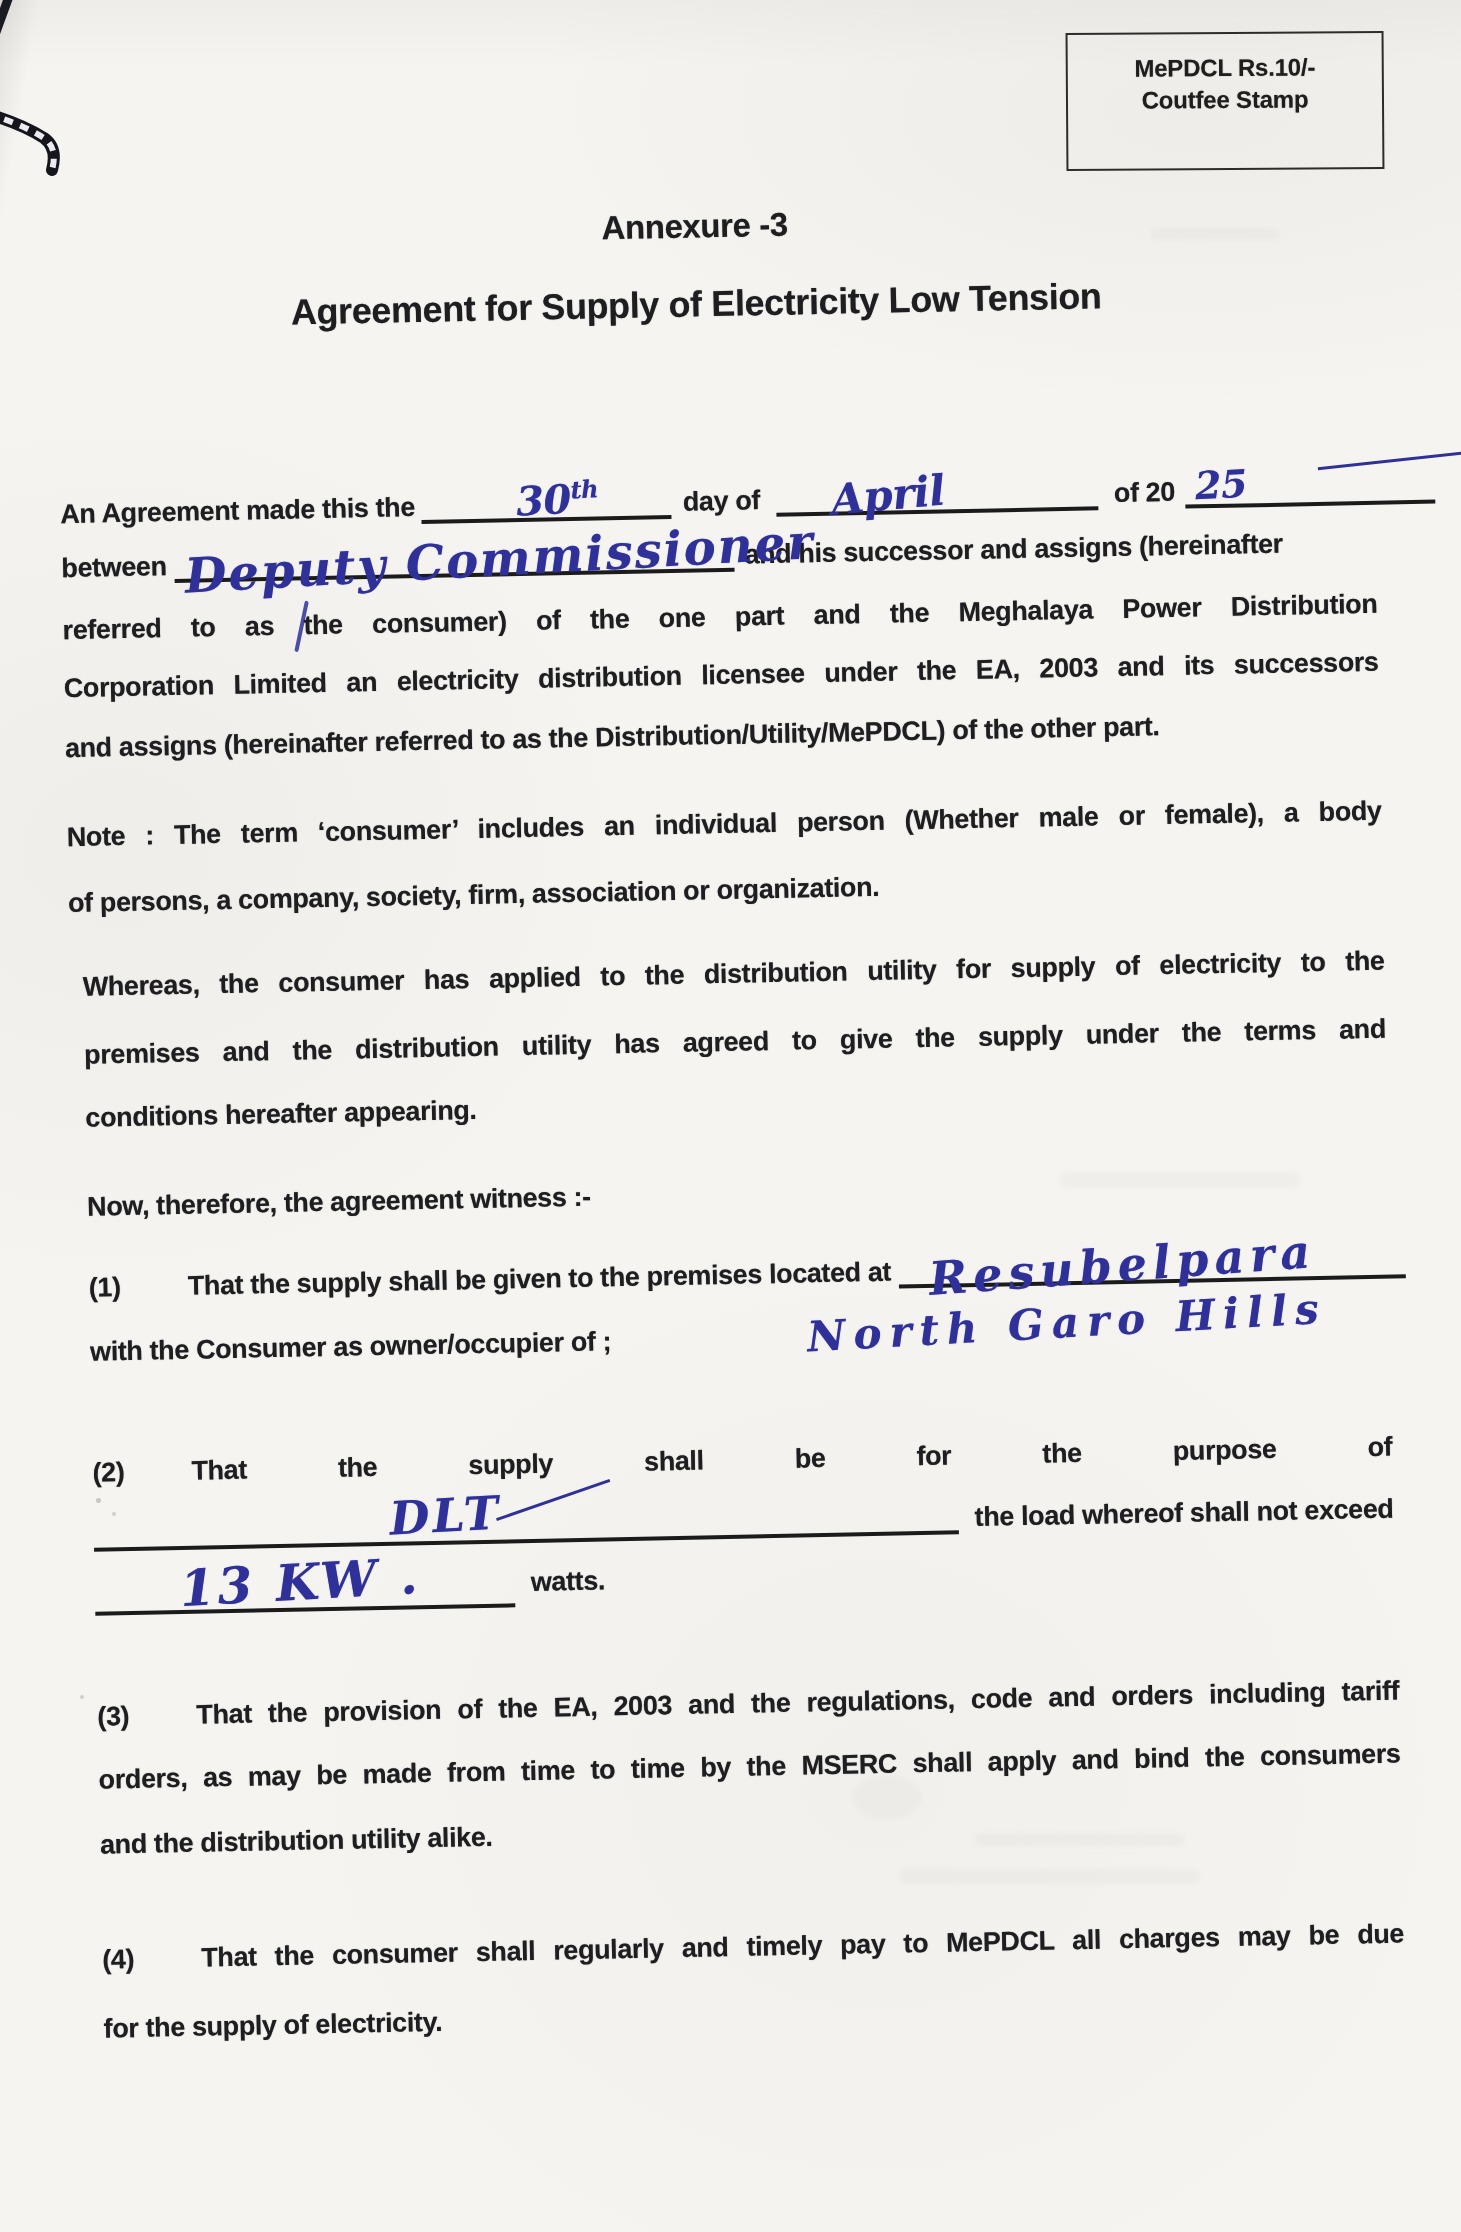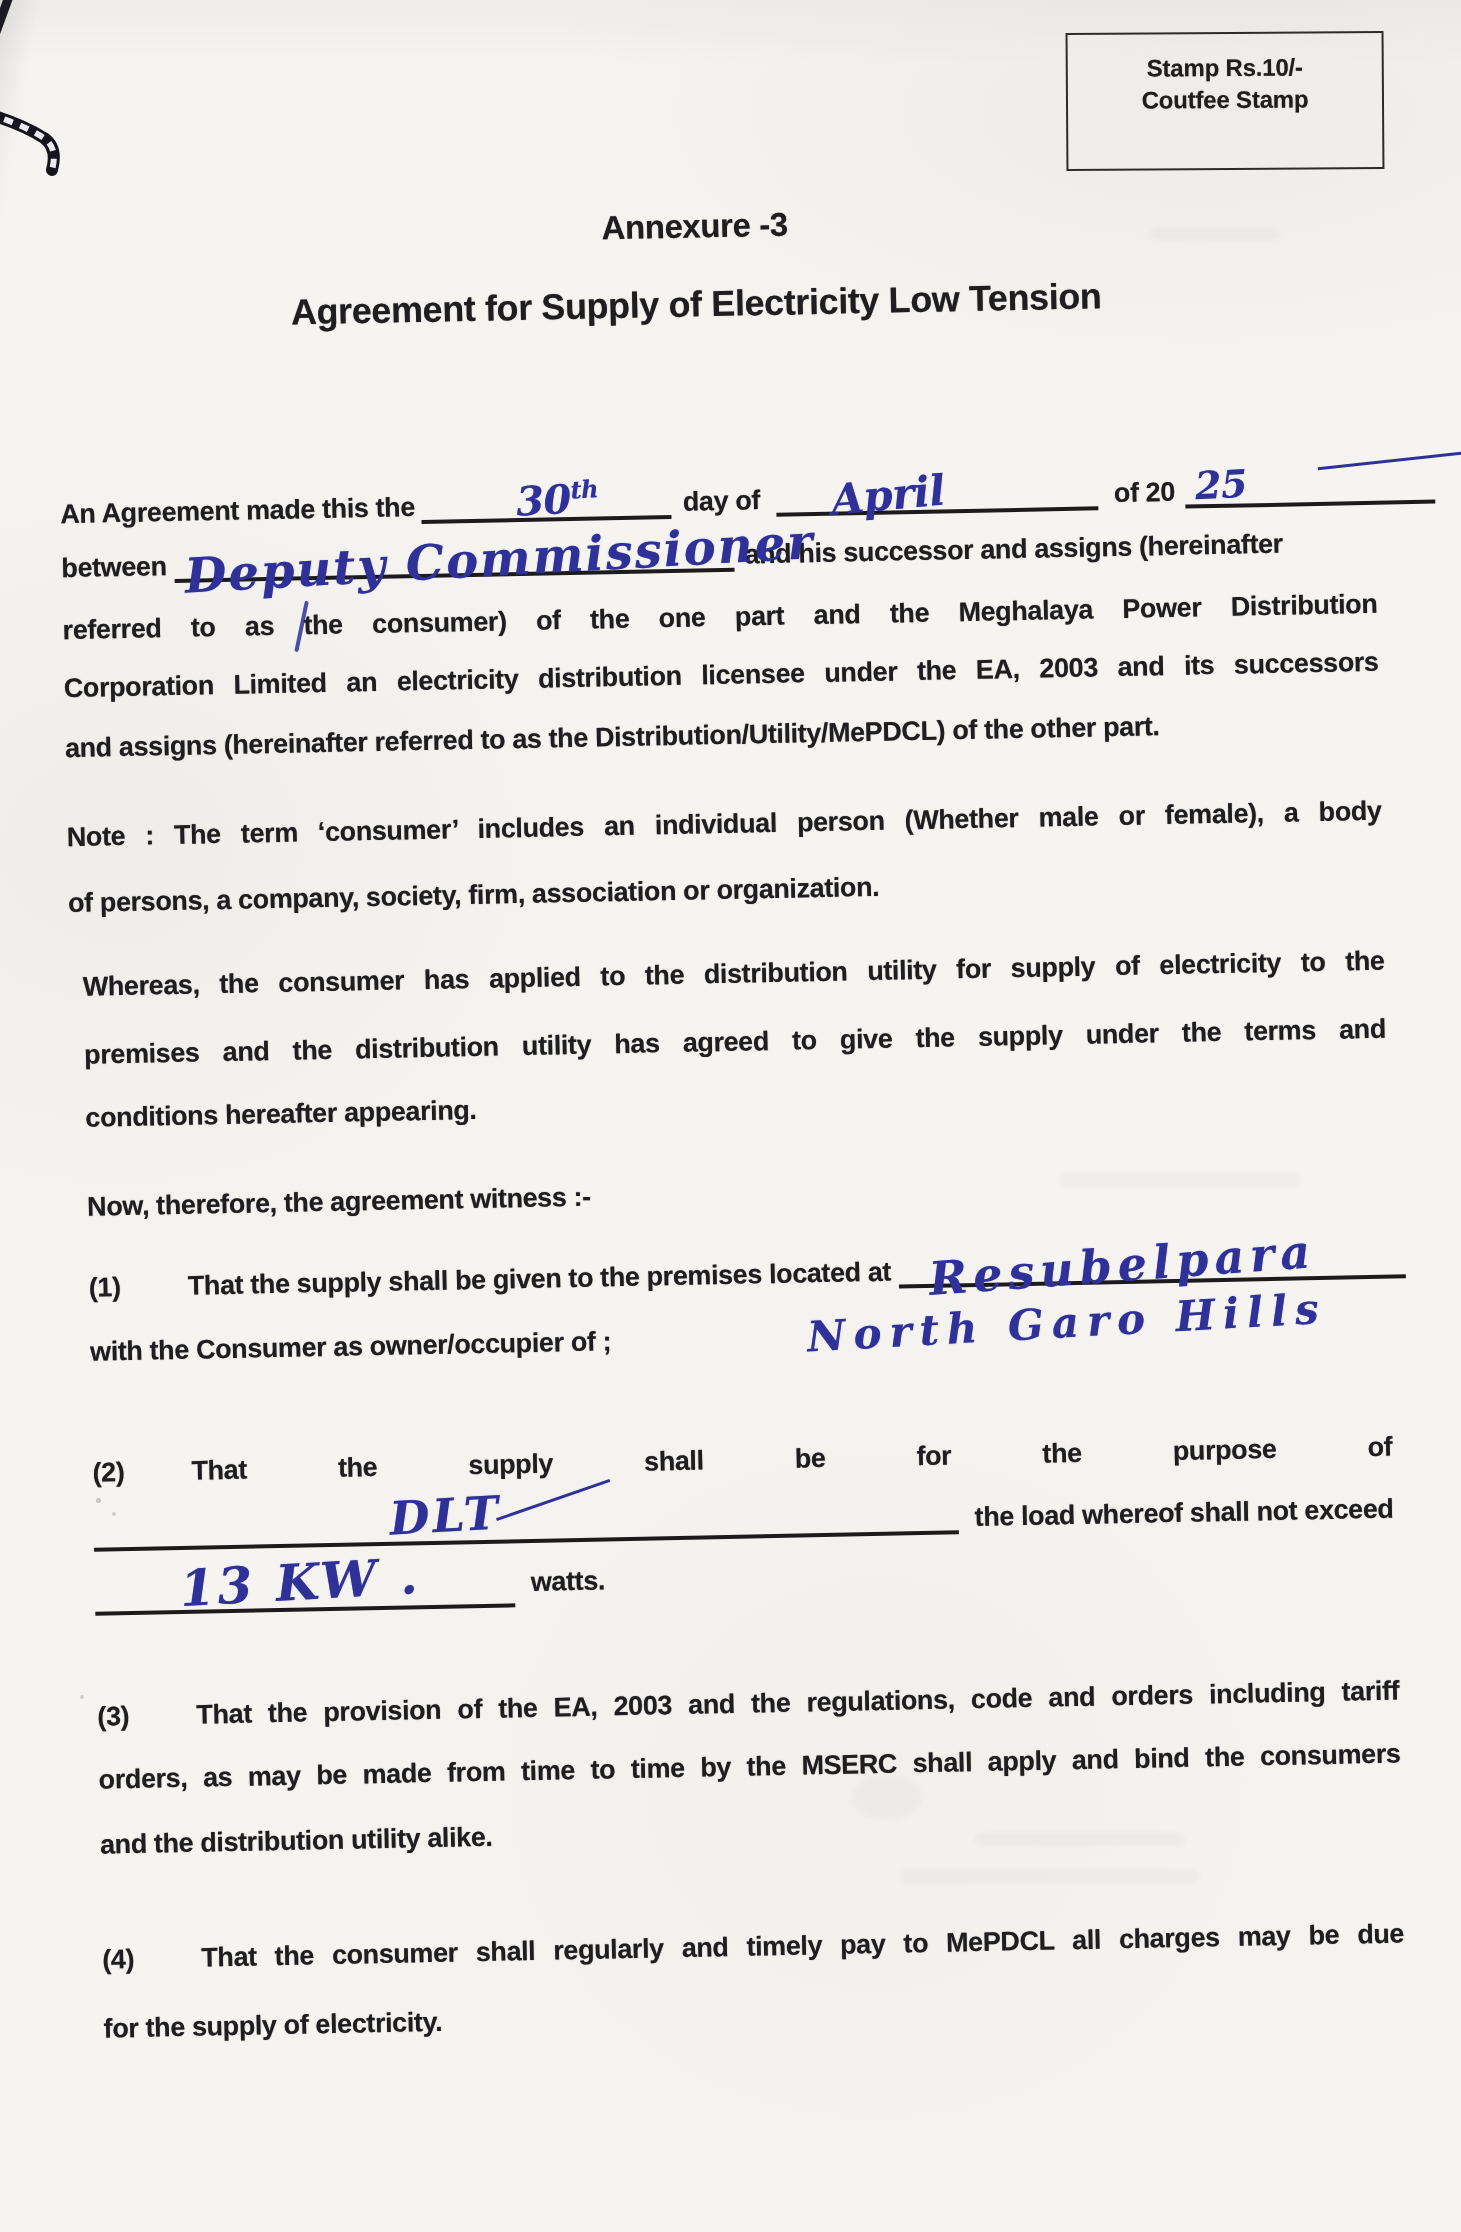--- a/index.html
+++ b/index.html
@@ -61,21 +61,21 @@
   <div class="smudge" style="left:1150px;top:228px;width:130px;height:12px;"></div>
   <div class="smudge" style="left:1060px;top:1172px;width:240px;height:16px;"></div>
   <div class="smudge" style="left:852px;top:1775px;width:70px;height:45px;opacity:0.05;border-radius:50%;"></div>
   <div class="smudge" style="left:975px;top:1833px;width:210px;height:13px;"></div>
   <div class="smudge" style="left:900px;top:1869px;width:300px;height:15px;"></div>
   <div class="speck" style="left:96px;top:1498px;width:5px;height:5px;opacity:.5;"></div>
   <div class="speck" style="left:112px;top:1512px;width:4px;height:4px;opacity:.4;"></div>
   <div class="speck" style="left:80px;top:1695px;width:4px;height:4px;opacity:.4;"></div>
 
   <div class="stamp">
-    <div class="sline">Stamp Rs.10/-</div>
+    <div class="sline">MePDCL Rs.10/-</div>
     <div class="sline">Coutfee Stamp</div>
   </div>
 
   <div class="doc">
 
     <div class="pr ctr" style="left:90px;top:222px;width:1220px;font-size:33px;">Annexure -3</div>
     <div class="pr ctr" style="left:60px;top:300px;width:1280px;font-size:36px;">Agreement for Supply of Electricity Low Tension</div>
 
     <div class="pr flexline" style="left:60px;top:497px;width:1375px;">
       <span>An Agreement made this the</span>

